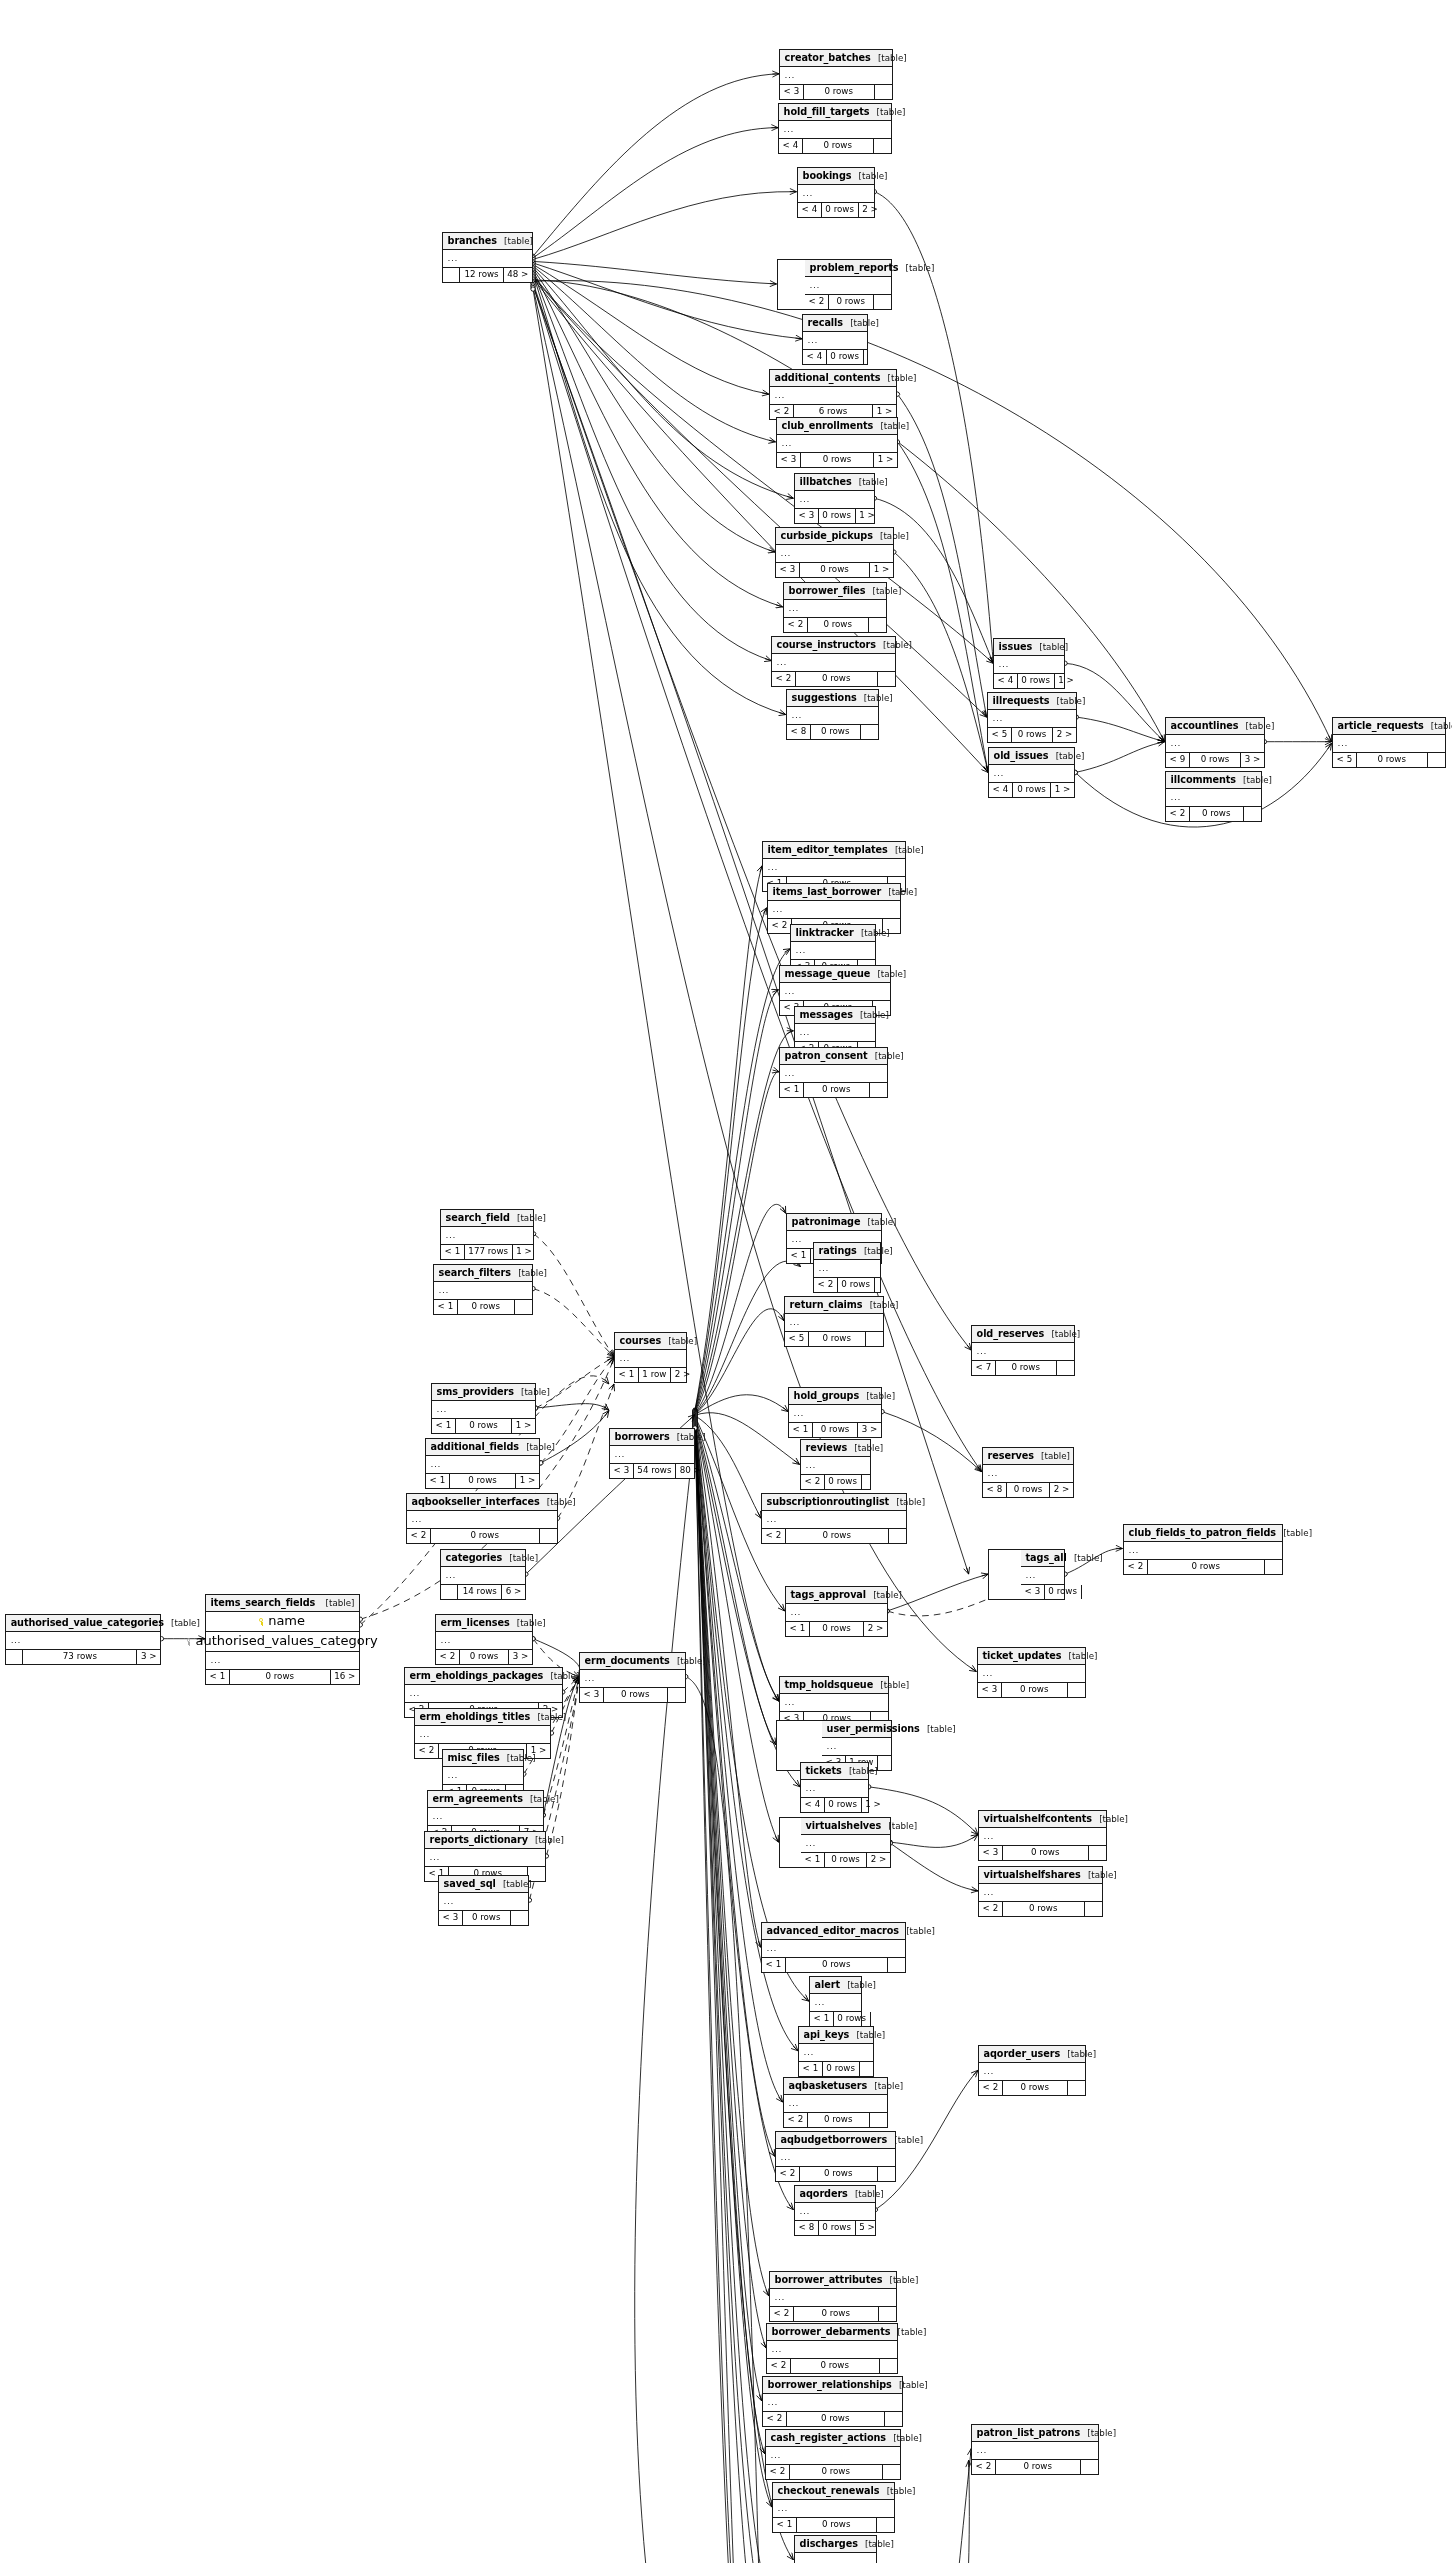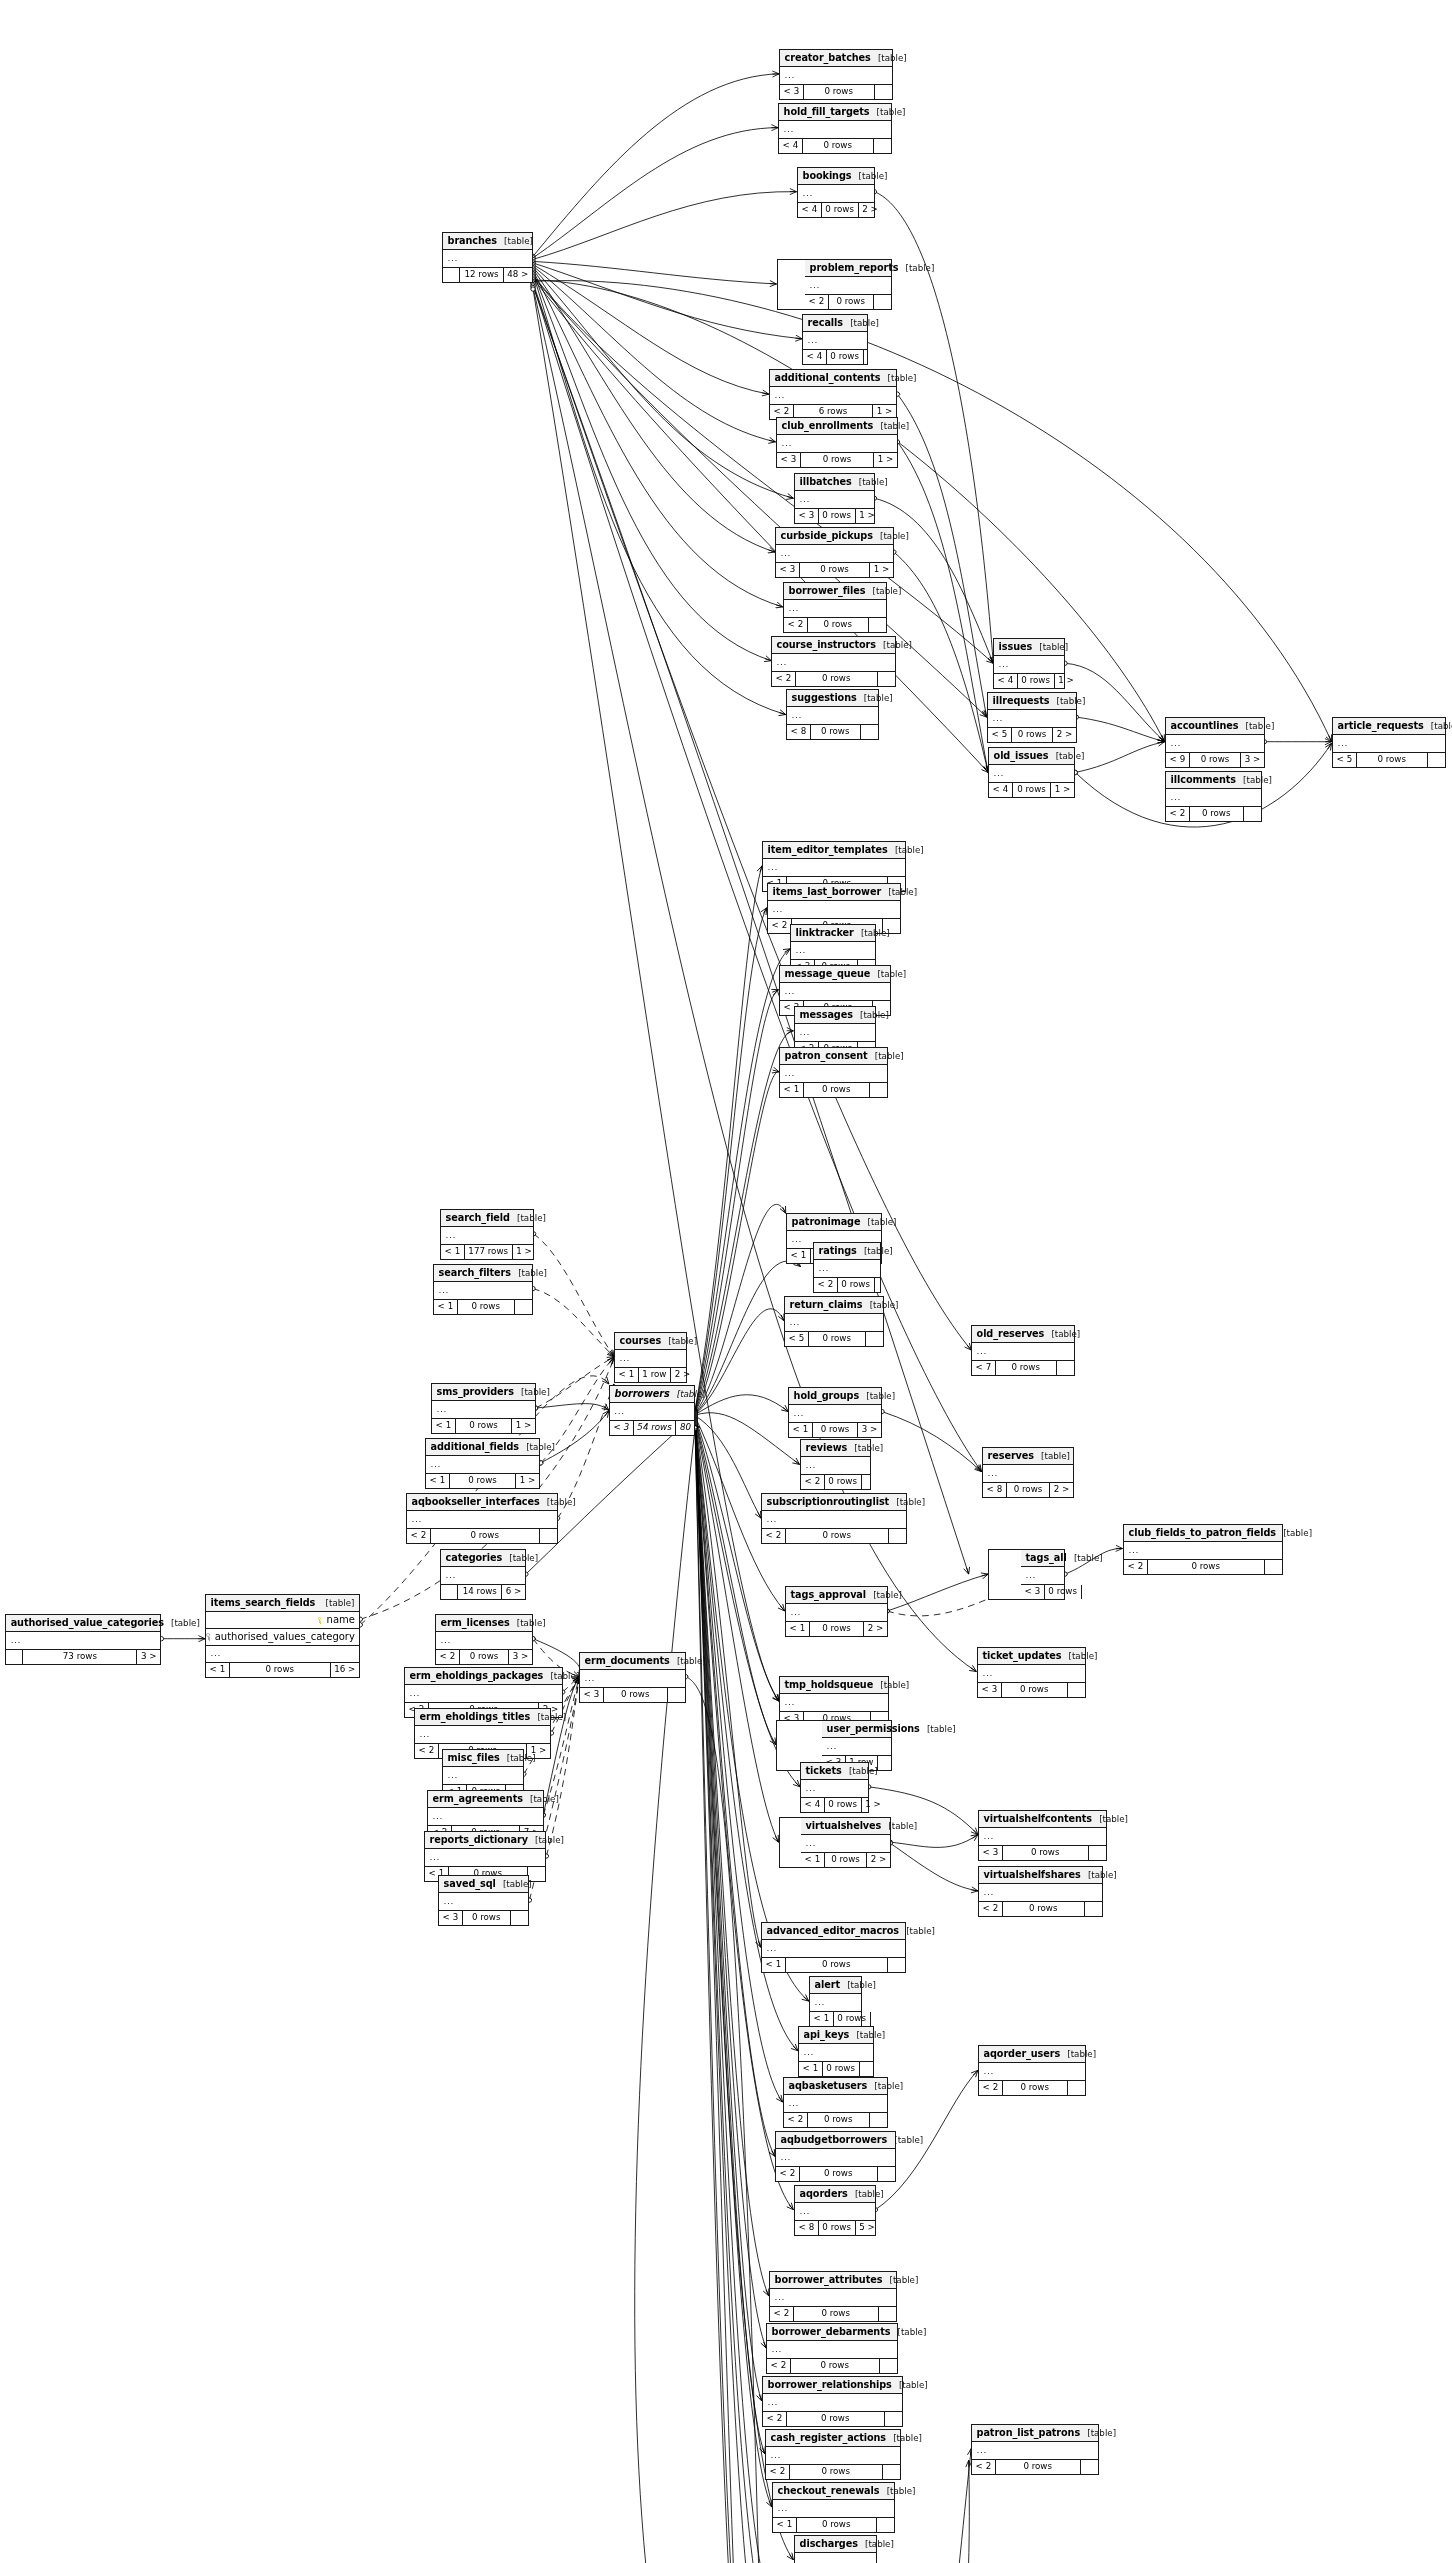--- a/index.html
+++ b/index.html
@@ -63,25 +63,25 @@
     border-bottom: 1px solid #1a1a1a;
     min-height: 7.2px;
     color: #222;
   }
   .tn-cols {
     border-bottom: 1px solid #1a1a1a;
   }
   .tn-col {
     display: flex;
     align-items: center;
-    justify-content: flex-end;
+    justify-content: center;
     border-bottom: 0.5px solid #1a1a1a;
     padding: 2.1px 4.1px 2.6px 3.1px;
     white-space: nowrap;
-    font-size: 10px;
+    font-size: 13px;
   }
   .tn-col:last-child { border-bottom: none; }
   .tn-col-left { display: flex; align-items: center; gap: 3.6px; }
   .key-ico {
     display: inline-block;
     width: 5.6px;
     height: 6.7px;
     position: relative;
     flex: 0 0 auto;
   }
@@ -1083,21 +1083,21 @@
           <span class="tn-name">courses</span>
           <span class="tn-tag">[table]</span>
         </div>
         <div class="tn-ellipsis">...</div>
         <div class="tn-foot">
           <div class="f-left">&lt; 1</div>
           <div class="f-mid">1 row</div>
           <div class="f-right">2 &gt;</div>
         </div>
       </div>
-      <div class="table-node" style="left: 609px; top: 1385px; width: 86px; font-style: italic;">
+      <div class="table-node" style="left: 609px; top: 1428px; width: 86px;">
         <div class="tn-head">
           <span class="tn-name">borrowers</span>
           <span class="tn-tag">[table]</span>
         </div>
         <div class="tn-ellipsis">...</div>
         <div class="tn-foot">
           <div class="f-left">&lt; 3</div>
           <div class="f-mid">54 rows</div>
           <div class="f-right">80 &gt;</div>
         </div>

